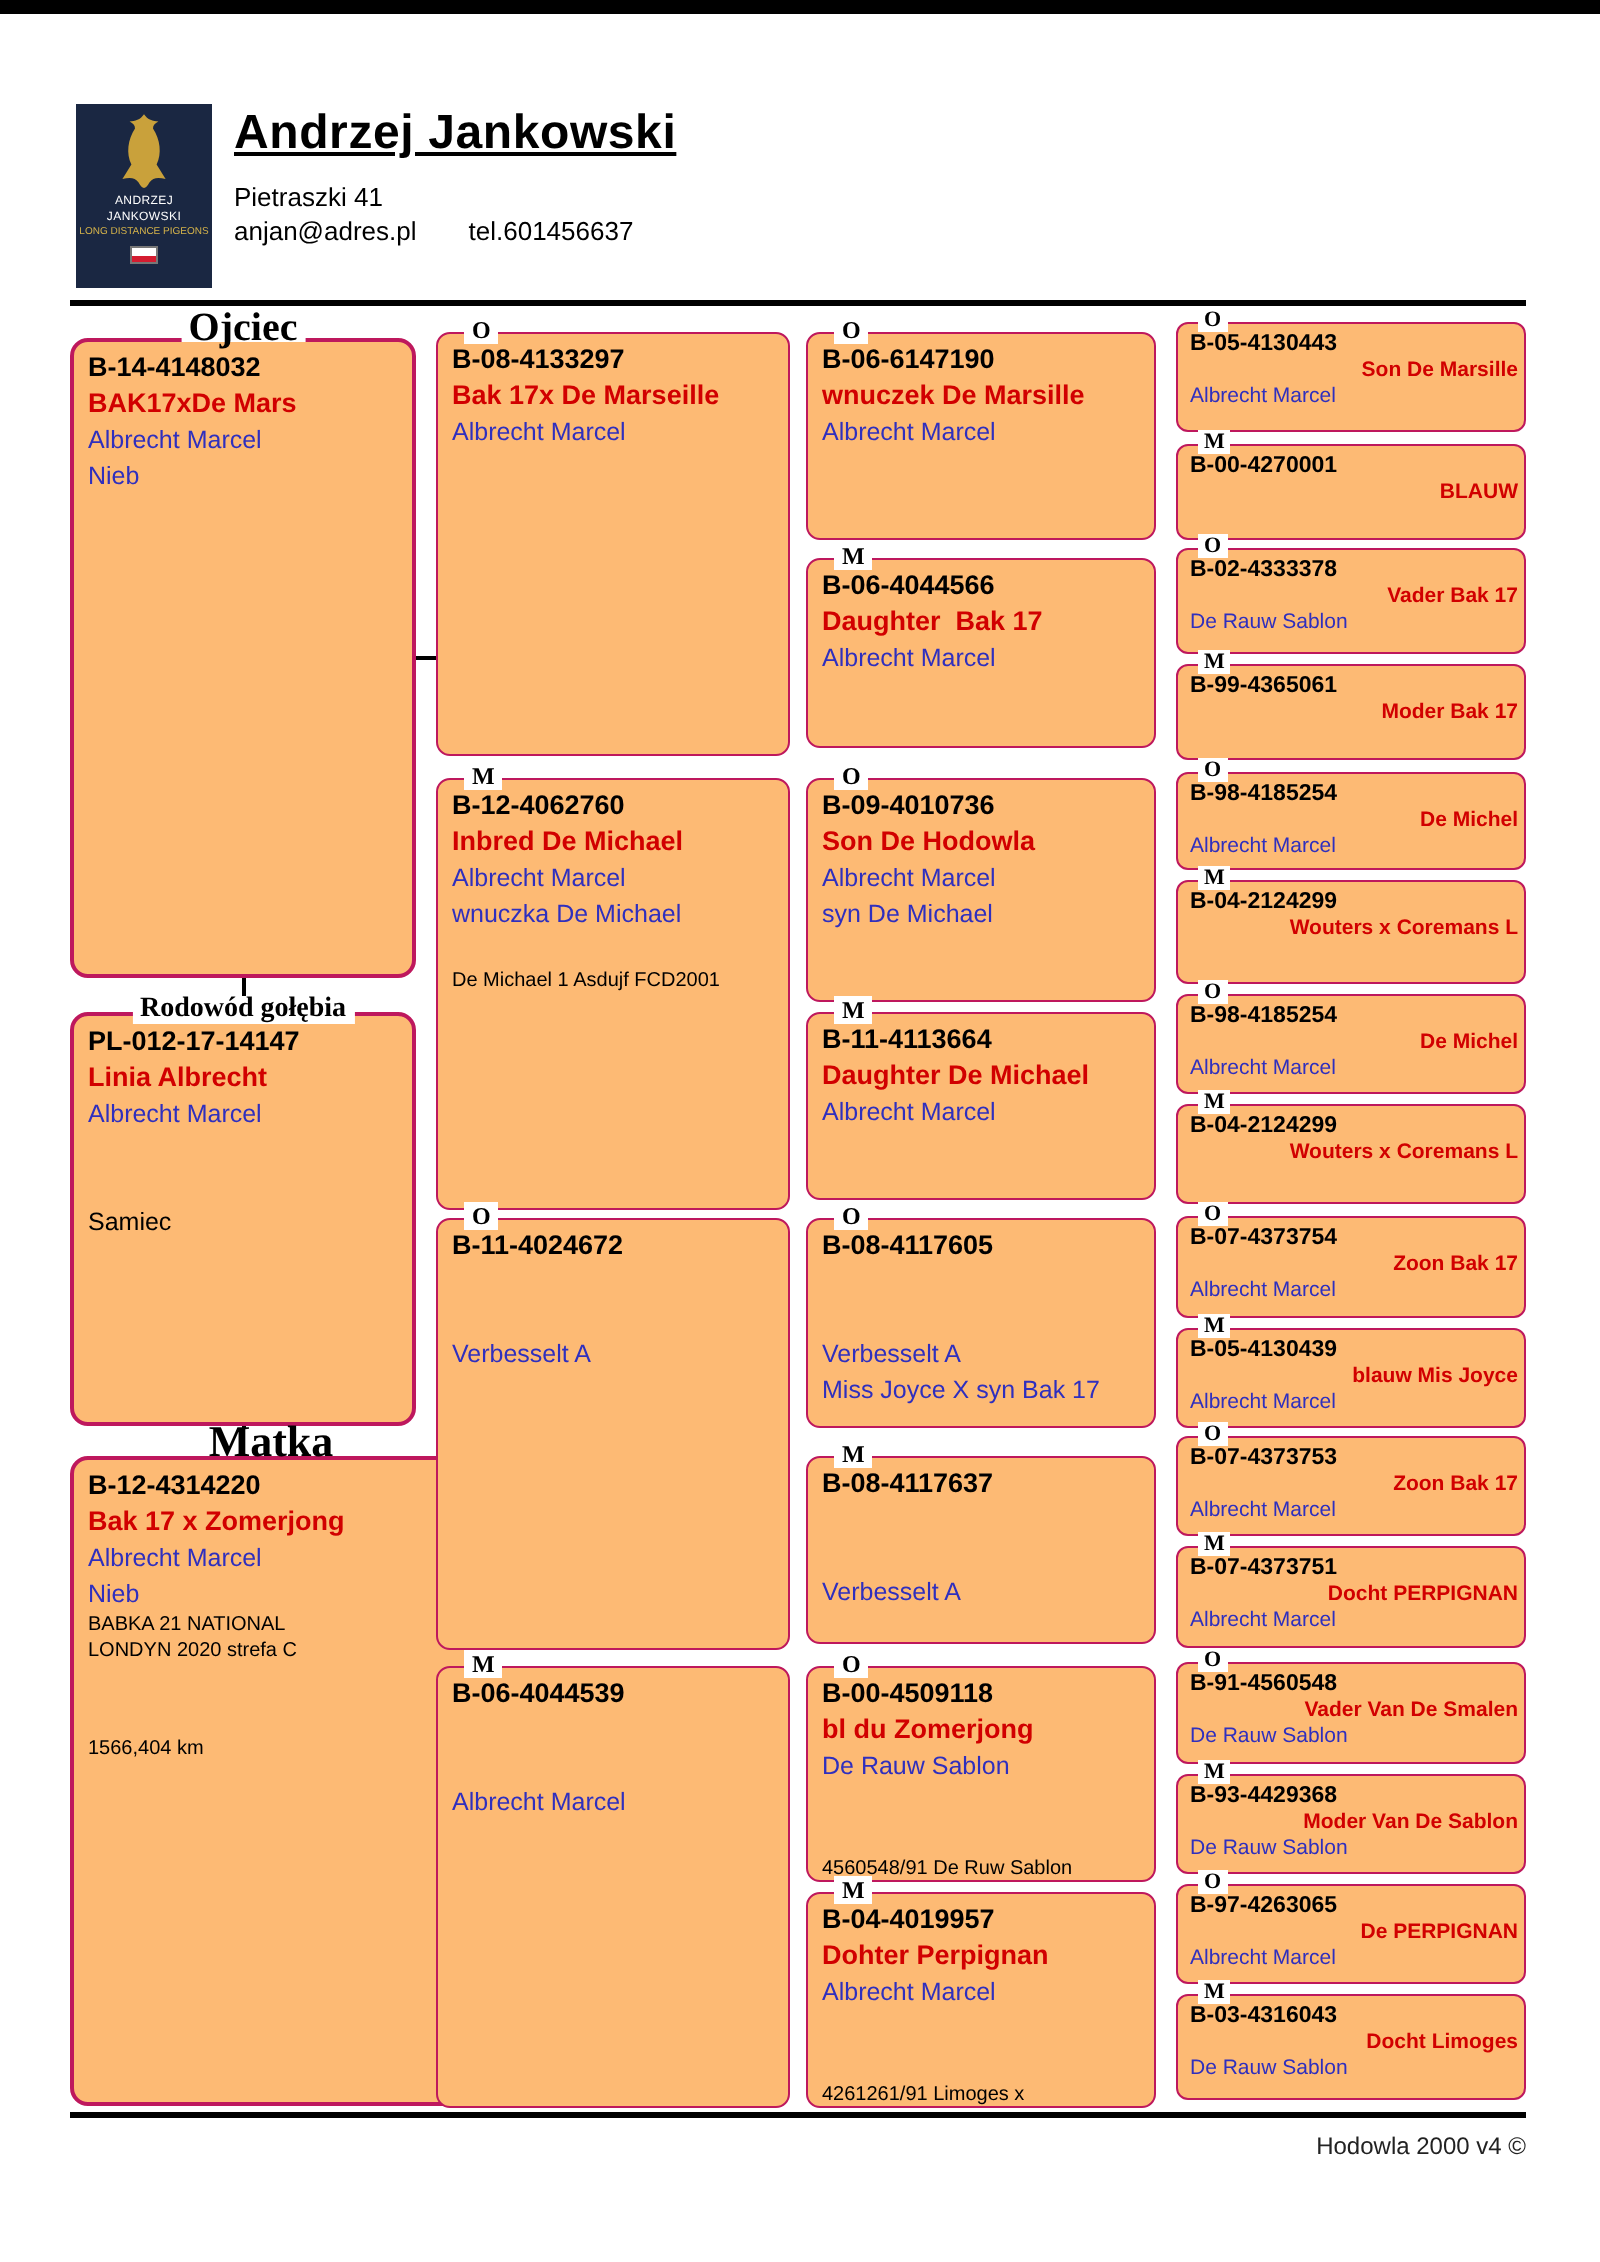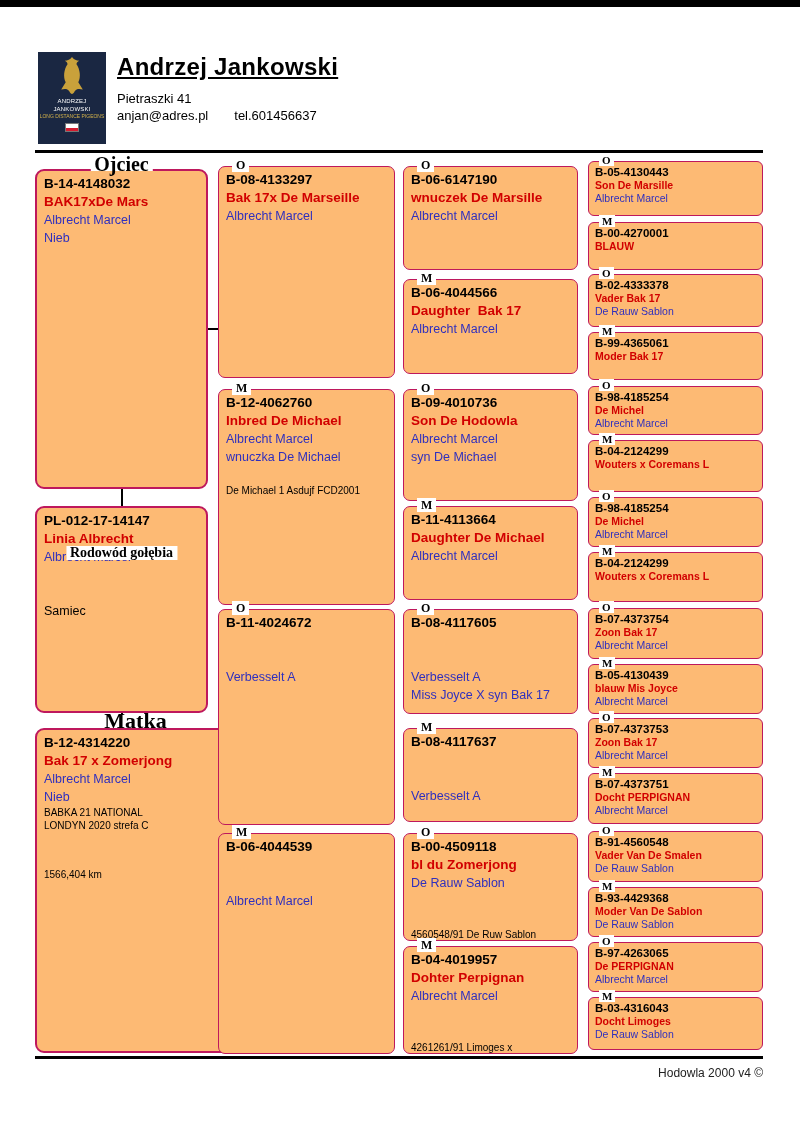--- a/index.html
+++ b/index.html
@@ -45,33 +45,33 @@
   .gen4 .plines { padding:3px 3px 0 6px; }
 
   .plabel {
     position:absolute; top:-9px; left:13px; background:#fff; padding:0 4px;
     font-family:"Liberation Serif", serif; font-weight:bold; font-size:12px; line-height:14px;
     white-space:nowrap;
   }
   .gen4 .plabel { top:-8px; left:10px; font-size:11px; line-height:12px; padding:0 3px; }
   .gen1 .plabel { left:50%; transform:translateX(-50%); }
   .pbox[data-name$="-father"]  .plabel { font-size:20px; top:-14px; }
-  .pbox[data-name$="-subject"] .plabel { font-size:14px; top:-10px;margin-top:48px; }
+  .pbox[data-name$="-subject"] .plabel { font-size:14px; top:-10px; }
   .pbox[data-name$="-mother"]  .plabel { font-size:22px; top:-16px; }
 
   .pline { white-space:nowrap; }
   .pline.ring    { font-size:13.5px; font-weight:bold; color:#000; line-height:18px; }
   .pline.name    { font-size:13.5px; font-weight:bold; color:#d10000; line-height:18px; }
   .pline.breeder { font-size:12.5px; color:#2f2fbe; line-height:18px; }
   .pline.plain   { font-size:12.5px; color:#000; line-height:18px; }
   .pline.note    { font-size:10px;  color:#000; line-height:13px; }
   .pline.blank   { font-size:12px; line-height:18px; }
 
   .gen4 .pline.ring    { font-size:11.5px; line-height:14px; }
-  .gen4 .pline.name    { font-size:10.5px; line-height:12.5px; }
+  .gen4 .pline.name    { font-size:10.5px; line-height:12.5px;text-align:right; }
   .gen4 .pline.breeder { font-size:10.5px; line-height:12.5px; }
 </style>
 </head>
 <body>
 
 <div class="topbar" data-name="top-black-bar"></div>
 
 <div class="header" data-name="header">
   <div class="logo" data-name="loft-logo">
     <svg viewBox="0 0 40 46" data-name="eagle-icon" aria-hidden="true">

